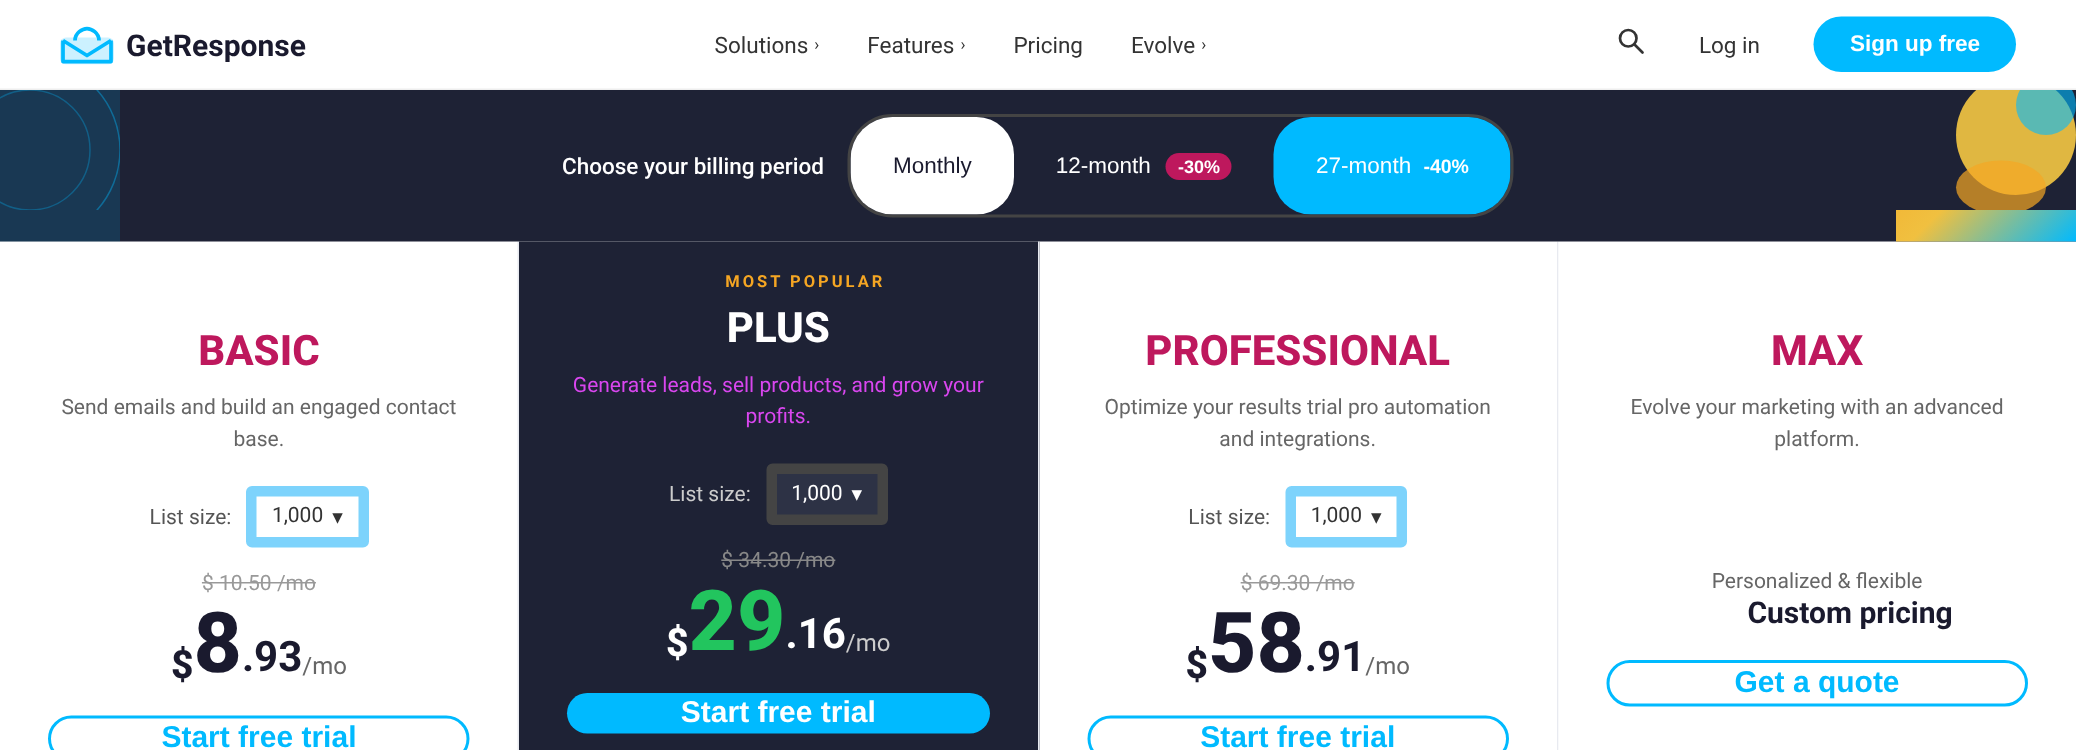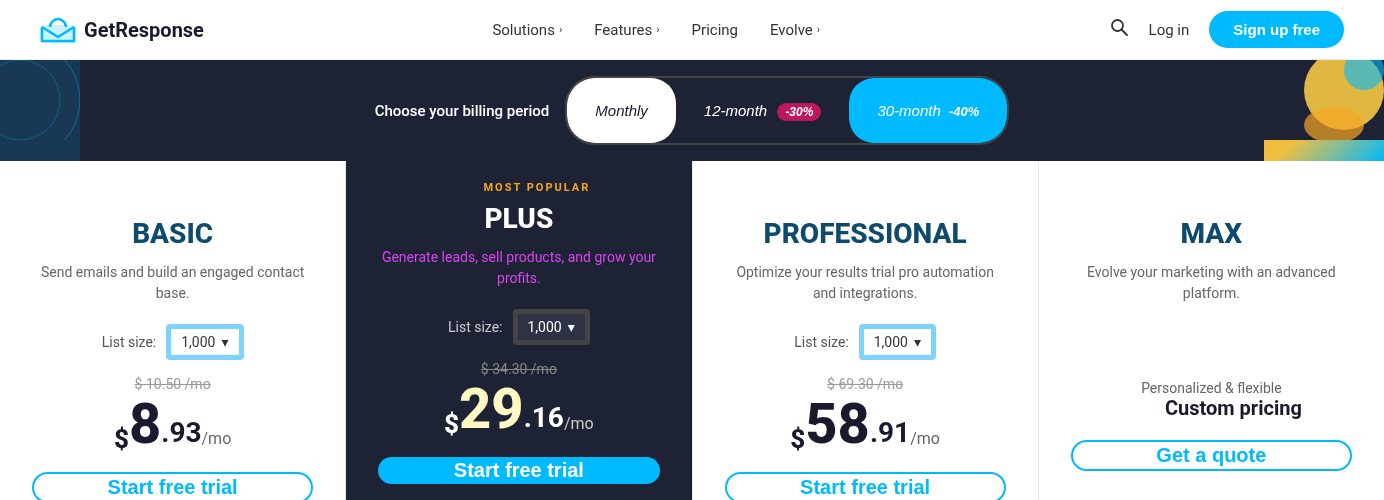--- a/index.html
+++ b/index.html
@@ -9,38 +9,38 @@
     .navbar {
       display: flex; align-items: center; justify-content: space-between;
       padding: 0 40px; height: 60px; background: #fff;
       border-bottom: 1px solid #eee; position: relative; z-index: 10;
     }
     .logo-area { display: flex; align-items: center; gap: 8px; }
     .logo-icon { width: 36px; height: 26px; }
     .logo-text { font-size: 20px; font-weight: 700; color: #1a1a2e; }
     .nav-links { display: flex; align-items: center; gap: 32px; }
     .nav-link { font-size: 15px; color: #333; cursor: pointer; display: flex; align-items: center; gap: 4px; text-decoration: none; }
-    .nav-actions { display: flex; align-items: center; gap: 20px; }
+    .nav-actions { display: flex; align-items: center; gap: 36px; }
     .search-icon-btn { background: none; border: none; cursor: pointer; color: #333; font-size: 18px; }
     .login-link { font-size: 15px; color: #333; cursor: pointer; text-decoration: none; }
     .signup-btn {
       background: #00baff; color: #fff; border: none; border-radius: 25px;
       padding: 10px 24px; font-size: 15px; font-weight: 600; cursor: pointer;
     }
 
     
     .billing-banner {
       background: #1e2235; display: flex; align-items: center; justify-content: center;
       padding: 16px; gap: 16px; min-height: 80px; position: relative;
     }
     .billing-label { color: #fff; font-size: 15px; font-weight: 500; }
     .billing-toggle { display: flex; border-radius: 30px; overflow: hidden; border: 2px solid #444; }
     .billing-option {
       padding: 24px 28px; font-size: 15px; cursor: pointer; font-weight: 500;
-      background: transparent; border: none; color: #ccc; white-space: nowrap; font-style: italic;
+      background: transparent; border: none; color: #ccc; white-space: nowrap;
     }
     .billing-option.active-monthly { background: #fff; color: #1a1a2e; border-radius: 25px; }
     .billing-option.active-24 { background: #00baff; color: #fff; border-radius: 25px; }
     .discount-badge-red {
       background: #be185d; color: #fff; border-radius: 12px;
       padding: 2px 8px; font-size: 12px; font-weight: 700; margin-left: 6px;
     }
     .discount-badge-cyan {
       background: transparent; color: #fff; font-size: 13px; font-weight: 700; margin-left: 4px;
     }
@@ -66,53 +66,53 @@
     .pricing-card.popular {
       background: #1e2235; color: #fff; position: relative;
       padding-top: 20px;
     }
 
     .most-popular-label {
       font-size: 11px; font-weight: 700; color: #f5a623; letter-spacing: 2px;
       text-transform: uppercase; margin-bottom: 8px; text-align: center; padding-left: 36px;
     }
     .plan-name {
-      font-size: 28px; font-weight: 800; color: #0c4a6e; text-transform: uppercase;
+      font-size: 28px; font-weight: 800; color: #be185d; text-transform: uppercase;
       text-align: center; margin-bottom: 12px;
     }
     .plan-name.light { color: #fff; }
     .plan-desc {
       font-size: 14px; color: #666; text-align: center; line-height: 1.5;
       margin-bottom: 20px; min-height: 42px;
     }
     .plan-desc.light { color: #d946ef; }
 
     .list-size-row {
       display: flex; align-items: center; gap: 10px; margin-bottom: 16px;
     }
     .list-size-label { font-size: 14px; color: #555; }
     .list-size-label.light { color: #ccc; }
     .list-size-select {
-      border: 5px solid #7dd3fc; border-radius: 4px; padding: 5px 10px;
+      border: 7px solid #7dd3fc; border-radius: 4px; padding: 5px 10px;
       font-size: 14px; color: #333; background: #fff; cursor: pointer;
       display: flex; gap: 6px;
     }
     .list-size-select.dark { background: #2d3245; color: #fff; border-color: #444; }
 
     .original-price {
       font-size: 14px; color: #999; text-decoration: line-through;
       margin-bottom: 4px; text-align: center;
     }
     .original-price.light { color: #888; }
 
     .current-price-row { display: flex; align-items: flex-end; margin-bottom: 20px; }
     .price-dollar { font-size: 26px; font-weight: 800; color: #1a1a2e; line-height: 1; }
     .price-dollar.light { color: #fff; }
     .price-main { font-size: 56px; font-weight: 800; color: #1a1a2e; line-height: 1; }
-    .price-main.light { color: #fef9c3; }
+    .price-main.light { color: #22c55e; }
     .price-decimal { font-size: 28px; font-weight: 700; color: #1a1a2e; line-height: 1.4; }
     .price-decimal.light { color: #fff; }
     .price-mo { font-size: 16px; color: #666; line-height: 1.6; }
     .price-mo.light { color: #ccc; }
 
     .custom-pricing { font-size: 20px; font-weight: 700; color: #1a1a2e; margin-bottom: 20px; margin-left: 44px; }
     .personalized-text { font-size: 14px; color: #666; text-align: center; }
 
     .trial-btn {
       width: 100%; padding: 2px 0; border-radius: 30px; font-size: 20px; font-weight: 600;
@@ -179,21 +179,21 @@
 
   <div class="billing-toggle">
     <button class="billing-option active-monthly">
       <span>Monthly</span>
     </button>
     <button class="billing-option" style="color:#fff;">
       <span>12-month</span>
       <span class="discount-badge-red">-30%</span>
     </button>
     <button class="billing-option active-24">
-      <span>30-month</span>
+      <span>27-month</span>
       <span class="discount-badge-cyan">-40%</span>
     </button>
   </div>
 
   <div class="banner-illustration">
     <svg width="120" height="80" viewBox="0 0 120 80">
       <rect x="0" y="0" width="120" height="80" fill="#1e2235"></rect>
       <circle cx="80" cy="30" r="40" fill="#f5c842" opacity="0.9"></circle>
       <circle cx="100" cy="10" r="20" fill="#00baff" opacity="0.6"></circle>
       <ellipse cx="70" cy="65" rx="30" ry="18" fill="#f5a623" opacity="0.7"></ellipse>

